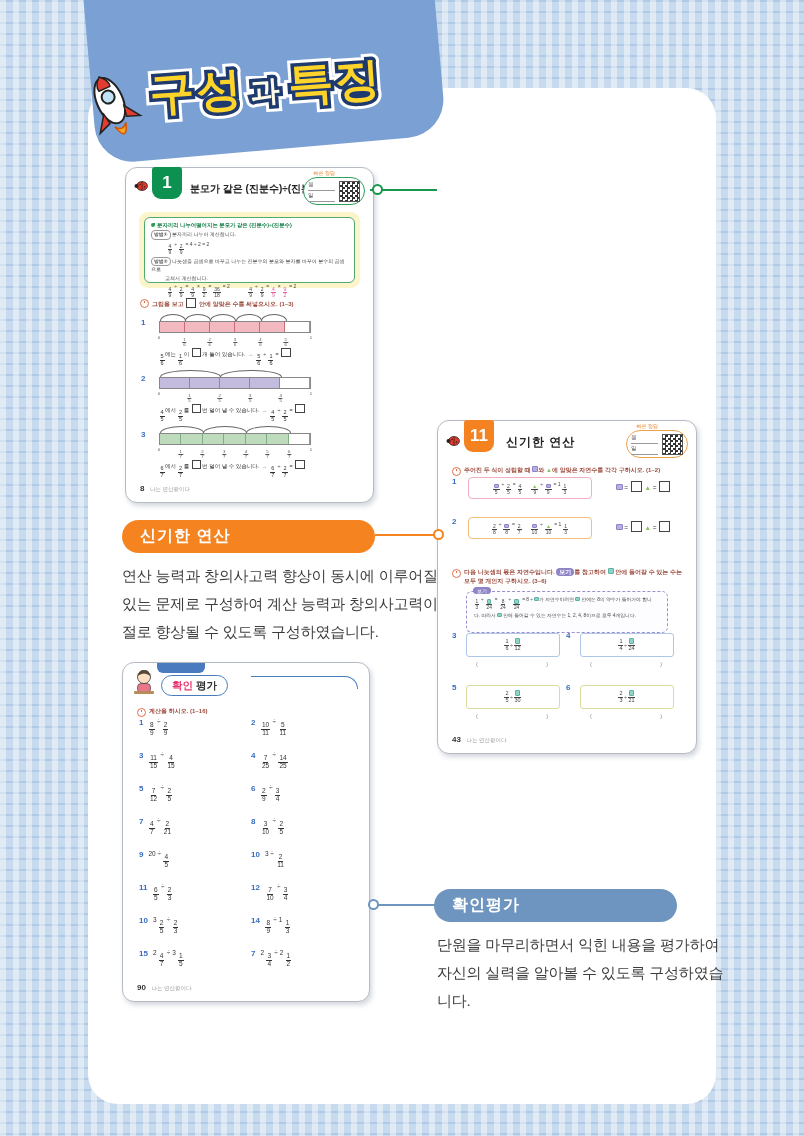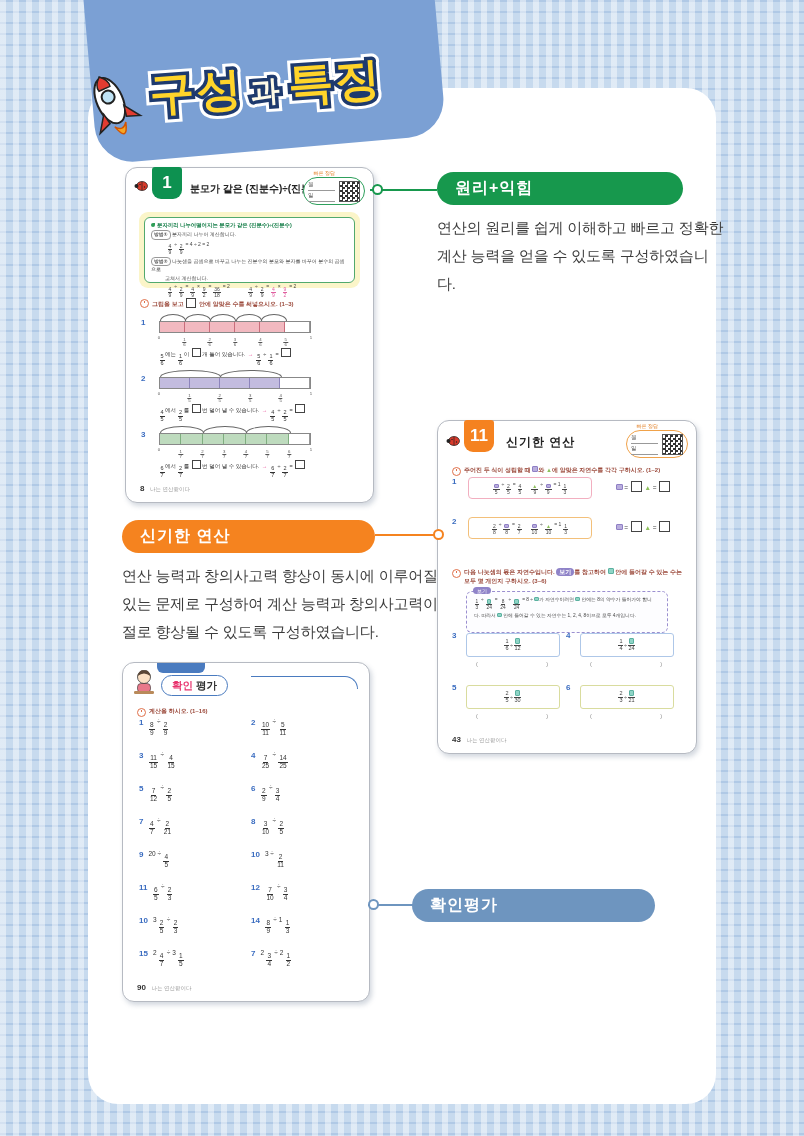--- a/index.html
+++ b/index.html
@@ -413,24 +413,20 @@
 
     <div class="pg-footer">
       <b>8</b>
       <span>나는 연산왕이다</span>
     </div>
   </div>
 
   <div class="conn-line" style="left: 370px; top: 188.5px; width: 67px; background: rgb(23, 152, 77);"></div>
   <div class="conn-circle" style="left: 372px; top: 184px; border-color: rgb(23, 152, 77);"></div>
 
-  <div class="badge" style="left: 437px; top: 172px; width: 246px; background: rgb(23, 152, 77);">
-    <span>원리+익힘</span>
-  </div>
-  <div class="callout-text" style="left:437px;top:214px;width:288px">연산의 원리를 쉽게 이해하고 빠르고 정확한 계산 능력을 얻을 수 있도록 구성하였습니다.</div>
 
   <div class="badge" style="left: 122px; top: 520px; width: 253px; background: rgb(245, 131, 31);">
     <span>신기한 연산</span>
   </div>
   <div class="callout-text" style="left:122px;top:562px;width:336px">연산 능력과 창의사고력 향상이 동시에 이루어질 수 있는 문제로 구성하여 계산 능력과 창의사고력이 저절로 향상될 수 있도록 구성하였습니다.</div>
 
   <div class="conn-line" style="left: 375px; top: 533.5px; width: 60px; background: rgb(245, 131, 31);"></div>
   <div class="conn-circle" style="left: 433px; top: 529px; border-color: rgb(245, 131, 31);"></div>
 
   <div class="mini-page" id="page11">
@@ -770,17 +766,18 @@
 
     <div class="pg-footer">
       <b>90</b>
       <span>나는 연산왕이다</span>
     </div>
   </div>
 
   <div class="conn-line" style="left: 368px; top: 903.5px; width: 69px; background: rgb(110, 149, 191);"></div>
   <div class="conn-circle" style="left: 368px; top: 899px; border-color: rgb(110, 149, 191);"></div>
 
-  <div class="badge" style="left: 412px; top: 889px; width: 243px; background: rgb(110, 149, 191);">
+  <div class="badge" style="left: 434px; top: 889px; width: 243px; background: rgb(110, 149, 191);">
     <span>확인평가</span>
   </div>
+  <div class="callout-text" style="left:437px;top:931px;width:298px">단원을 마무리하면서 익힌 내용을 평가하여 자신의 실력을 알아볼 수 있도록 구성하였습니다.</div>
 
 </div>
 
 </body></html>

